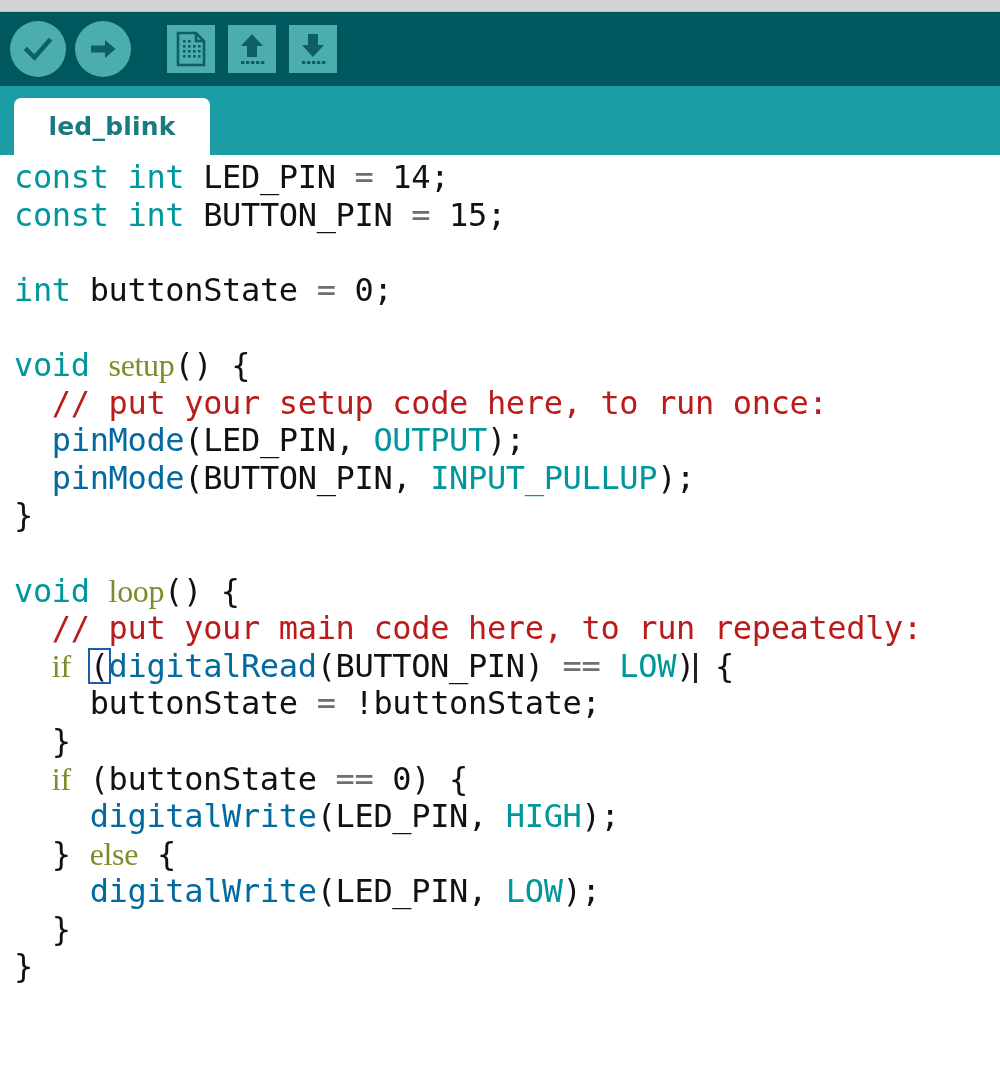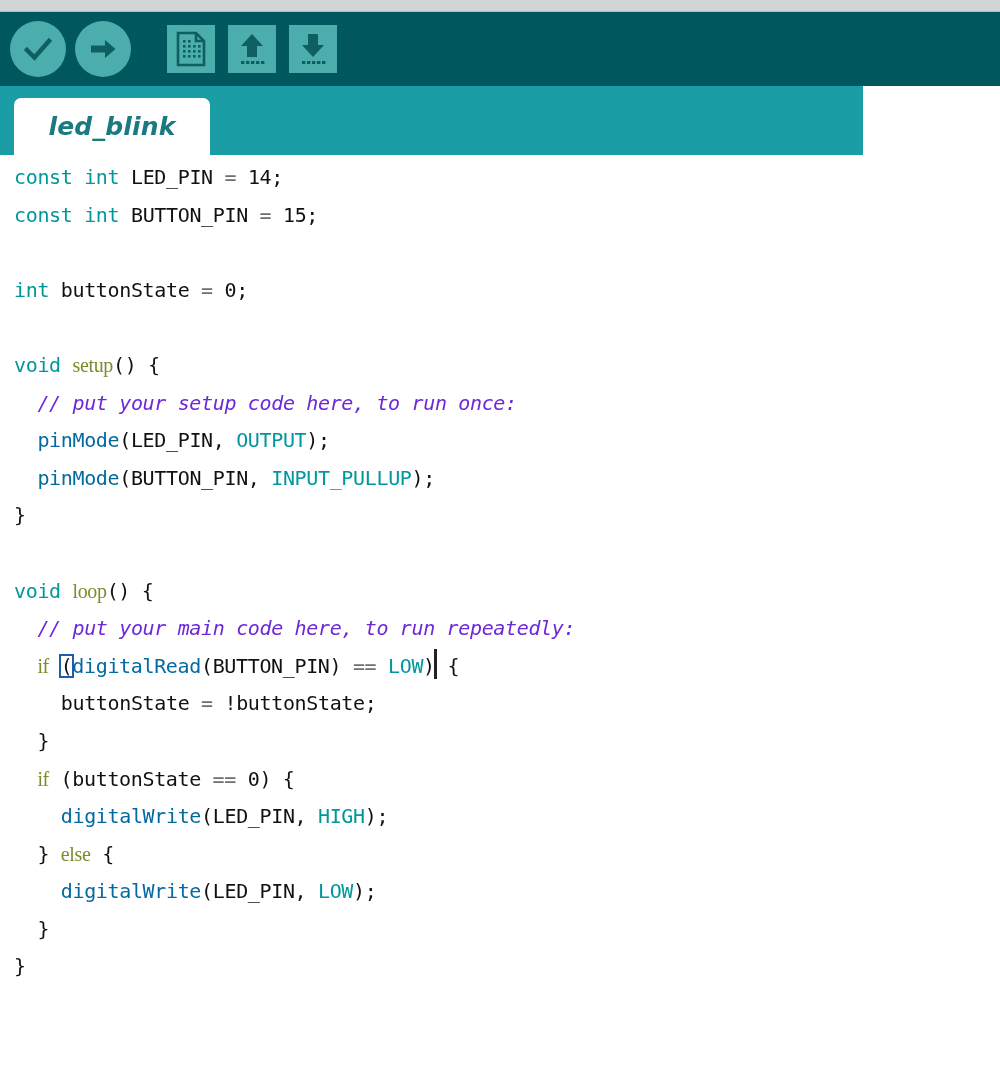--- a/index.html
+++ b/index.html
@@ -73,24 +73,23 @@
     justify-content: center;
     cursor: pointer;
     box-sizing: border-box;
   }
   .tb-square svg, .tb-round svg { display: block; }
 
   
   .tabbar {
     position: absolute;
     left: 0; top: 86px;
-    width: 863px;
+    width: 1000px;
     height: 69px;
     background: #1a9da5;
-    font-style: italic;
   }
   .tab {
     position: absolute;
     left: 14px;
     top: 12px;
     width: 196px;
     height: 57px;
     background: #ffffff;
     border-radius: 7px 7px 0 0;
     display: flex;
@@ -115,33 +114,33 @@
     height: 923px;
     background: #ffffff;
     overflow: hidden;
   }
   .code {
     position: absolute;
     left: 14px;
     top: 4px;
     margin: 0;
     font-family: "DejaVu Sans Mono", monospace;
-    font-size: 20px;
+    font-size: 32px;
     line-height: 37.6px;
     white-space: pre;
     color: #111111;
     letter-spacing: -0.35px;
   }
   .code .ln { display: block; height: 37.6px; position: relative; }
 
   
   .t-kw   { color: #00979c; }   
   .t-fn   { color: #7d8b2a; font-family: Liberation Serif, serif; }   
   .t-call { color: #0369a1; }   
-  .t-cmt  { color: #6d28d9; font-style: italic; }   
+  .t-cmt  { color: #b91c1c; }   
   .t-op   { color: #6b7171; }   
   .t-txt  { color: #111111; }
 
   
   .brk {
     display: inline-block;
     border: 2px solid #1b5faa;
     margin: 0 -2px;
     padding: 0;
     line-height: 1;

